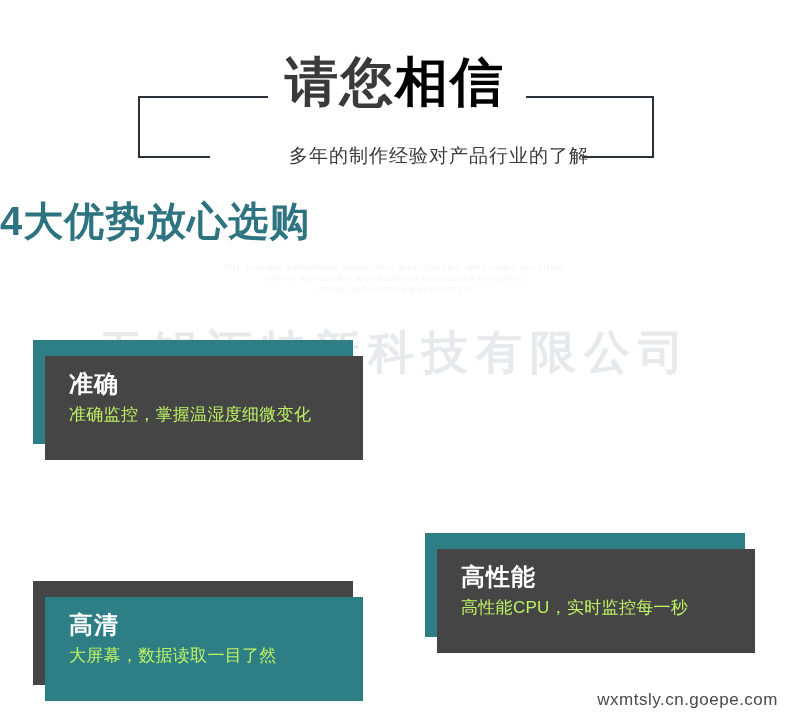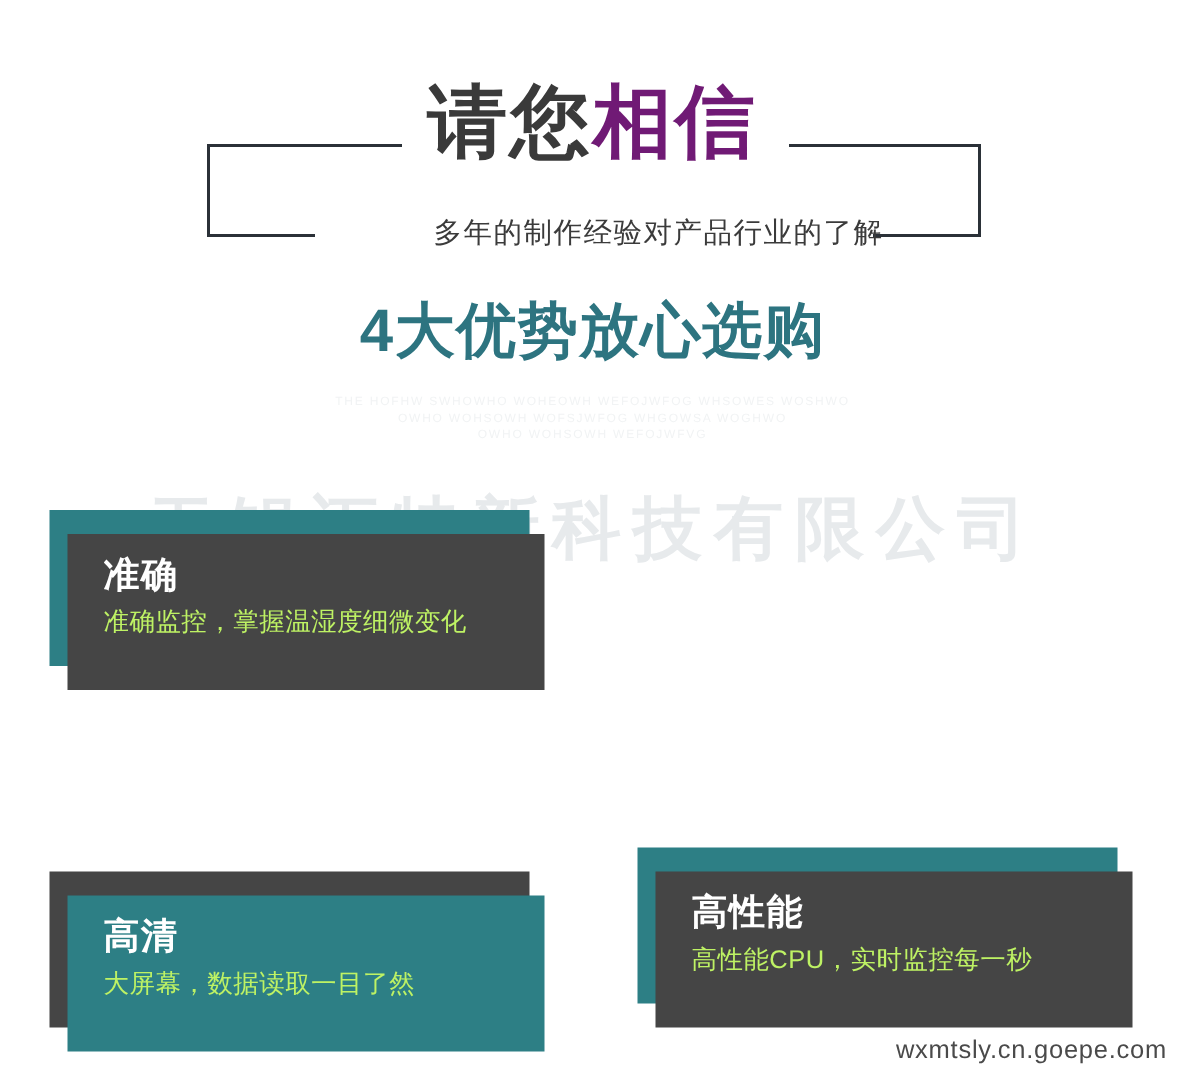--- a/index.html
+++ b/index.html
@@ -67,21 +67,21 @@
     width: 790px;
     text-align: center;
     font-size: 53px;
     font-weight: bold;
     letter-spacing: 2px;
     line-height: 1;
     white-space: nowrap;
     z-index: 4;
   }
   .main-title .seg-dark { color: #3a3a3a; }
-  .main-title .seg-teal { color: #701a75; }
+  .main-title .seg-teal { color: #000000; }
 
   .subtitle {
     position: absolute;
     left: 0;
     top: 143px;
     width: 790px;
     text-align: center;
     font-size: 19px;
     color: #3b3b3b;
     letter-spacing: 1px;
@@ -89,21 +89,21 @@
     white-space: nowrap;
     z-index: 4;
     padding-left: 44px;
   }
 
   .headline {
     position: absolute;
     left: 0;
     top: 198px;
     width: 790px;
-    text-align: center;
+    text-align: left;
     font-size: 40px;
     font-weight: bold;
     color: #2d7480;
     letter-spacing: 1px;
     line-height: 1.15;
     white-space: nowrap;
   }
 
   .ghost-lines {
     position: absolute;
@@ -187,21 +187,21 @@
     line-height: 1.25;
     letter-spacing: 0.3px;
     margin: 0;
     white-space: nowrap;
   }
 
   
   #card-0 { left: 33px;  top: 340px; }
   #card-1 { left: 425px; top: 340px; }
   #card-2 { left: 33px;  top: 533px; margin-top: 48px; }
-  #card-3 { left: 425px; top: 565px; }
+  #card-3 { left: 425px; top: 533px; }
 
   
   .footer-url {
     position: absolute;
     right: 12px;
     bottom: 8px;
     font-family: Liberation Sans, sans-serif;
     font-size: 17px;
     color: #4a4a4a;
     letter-spacing: 0.5px;

